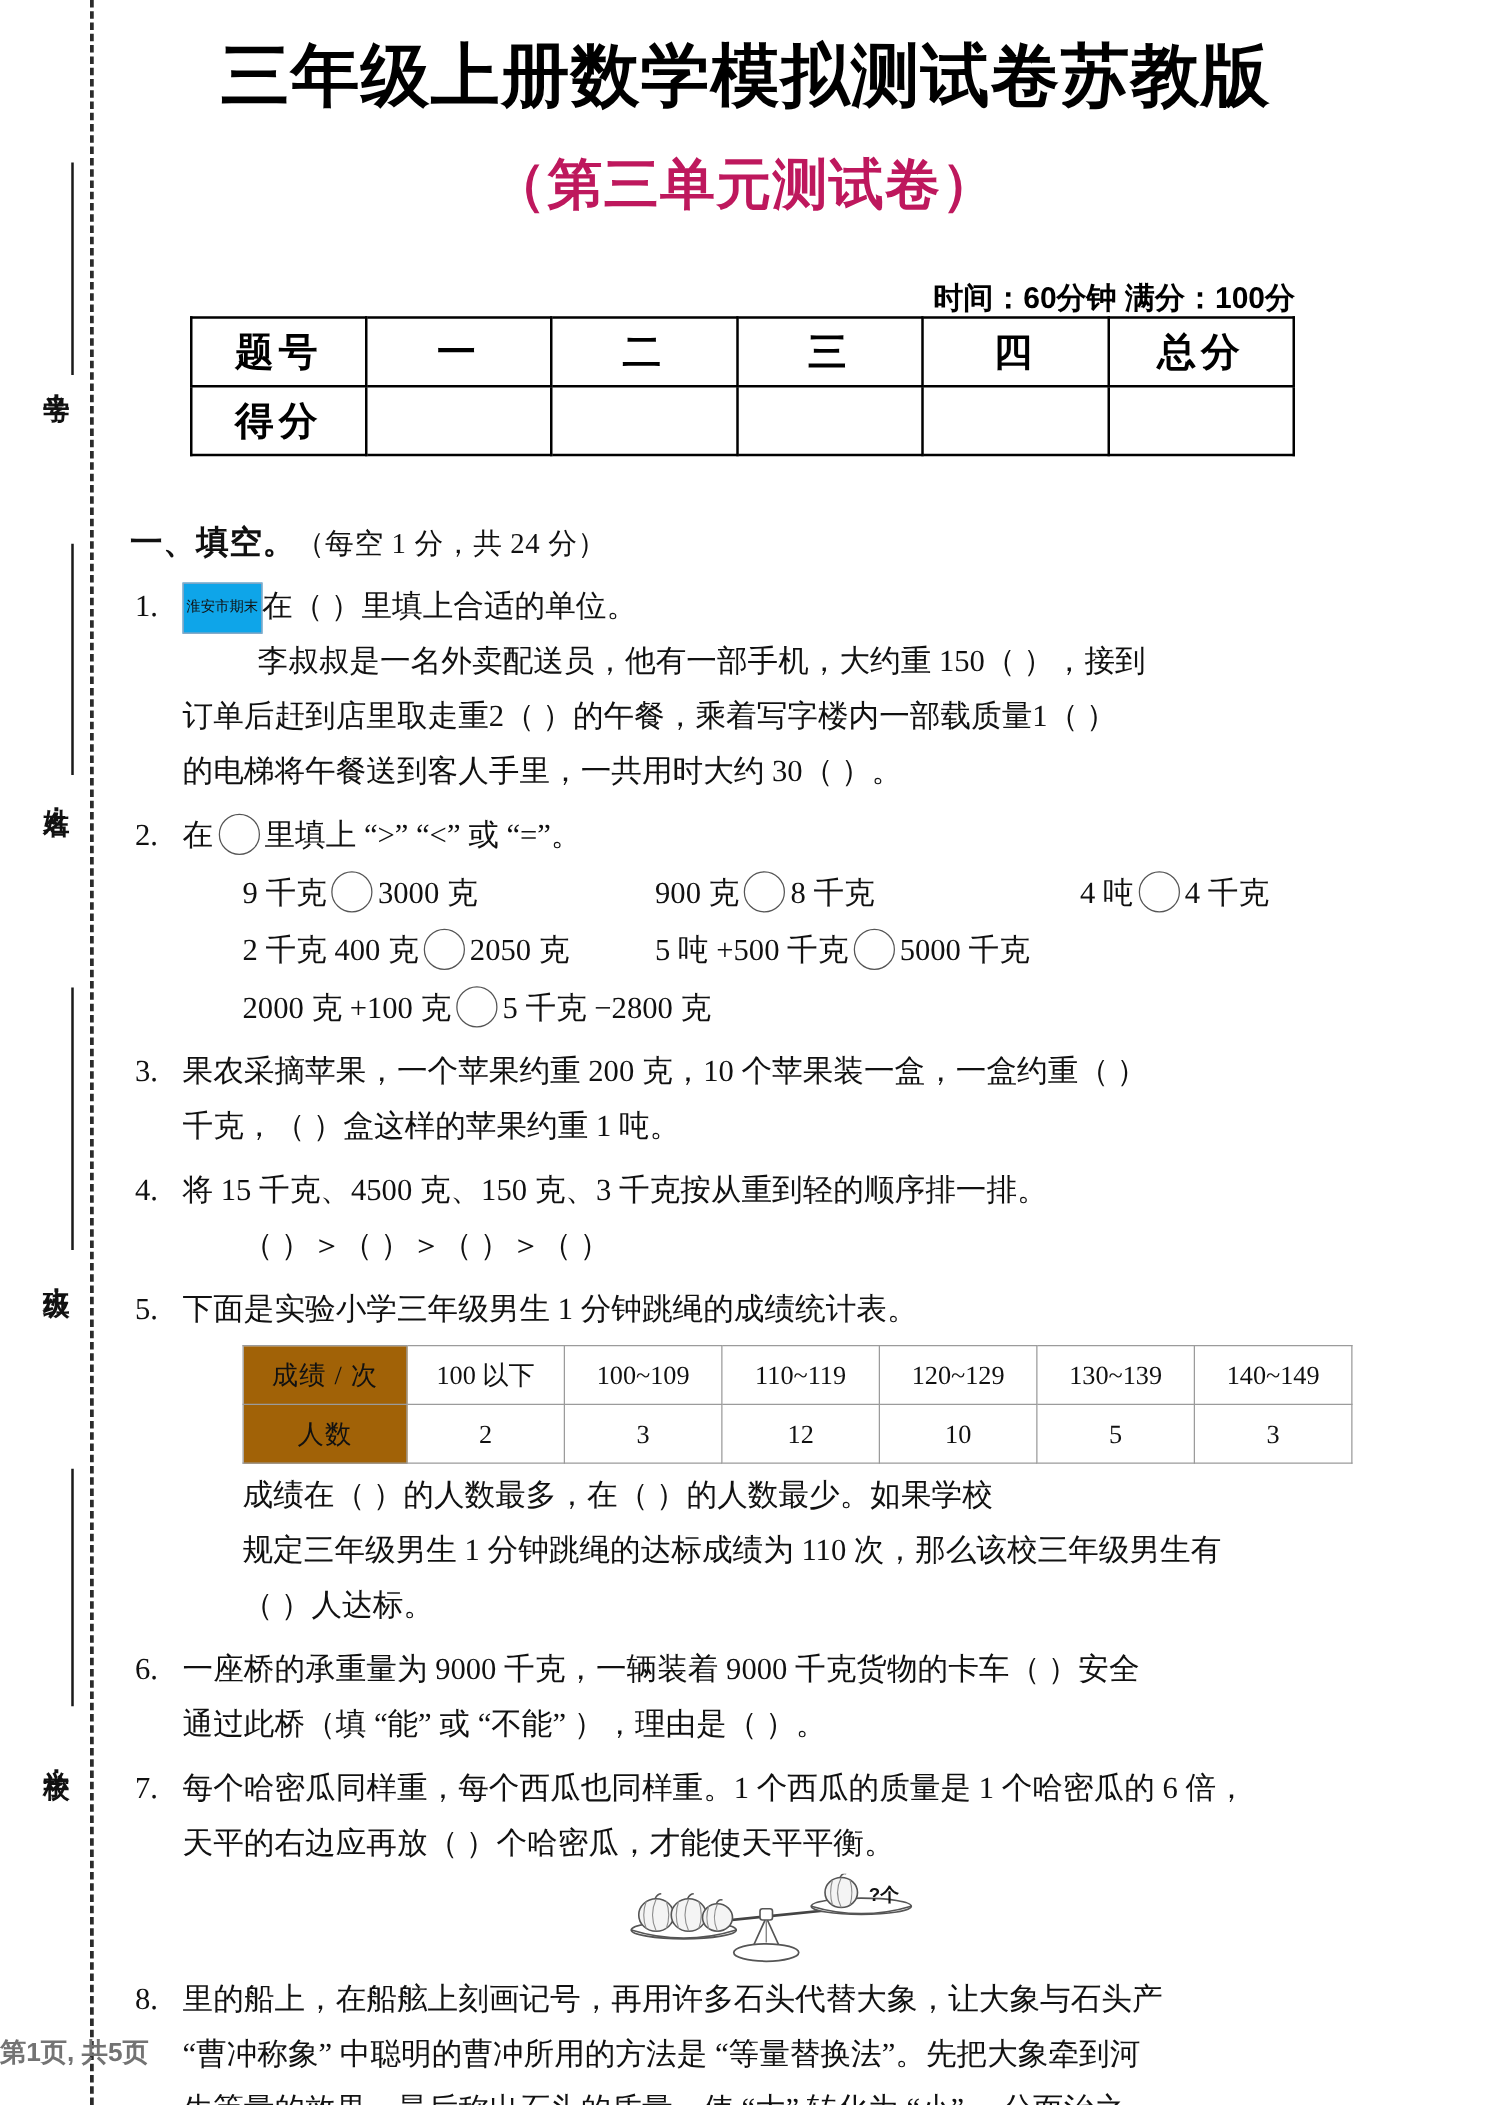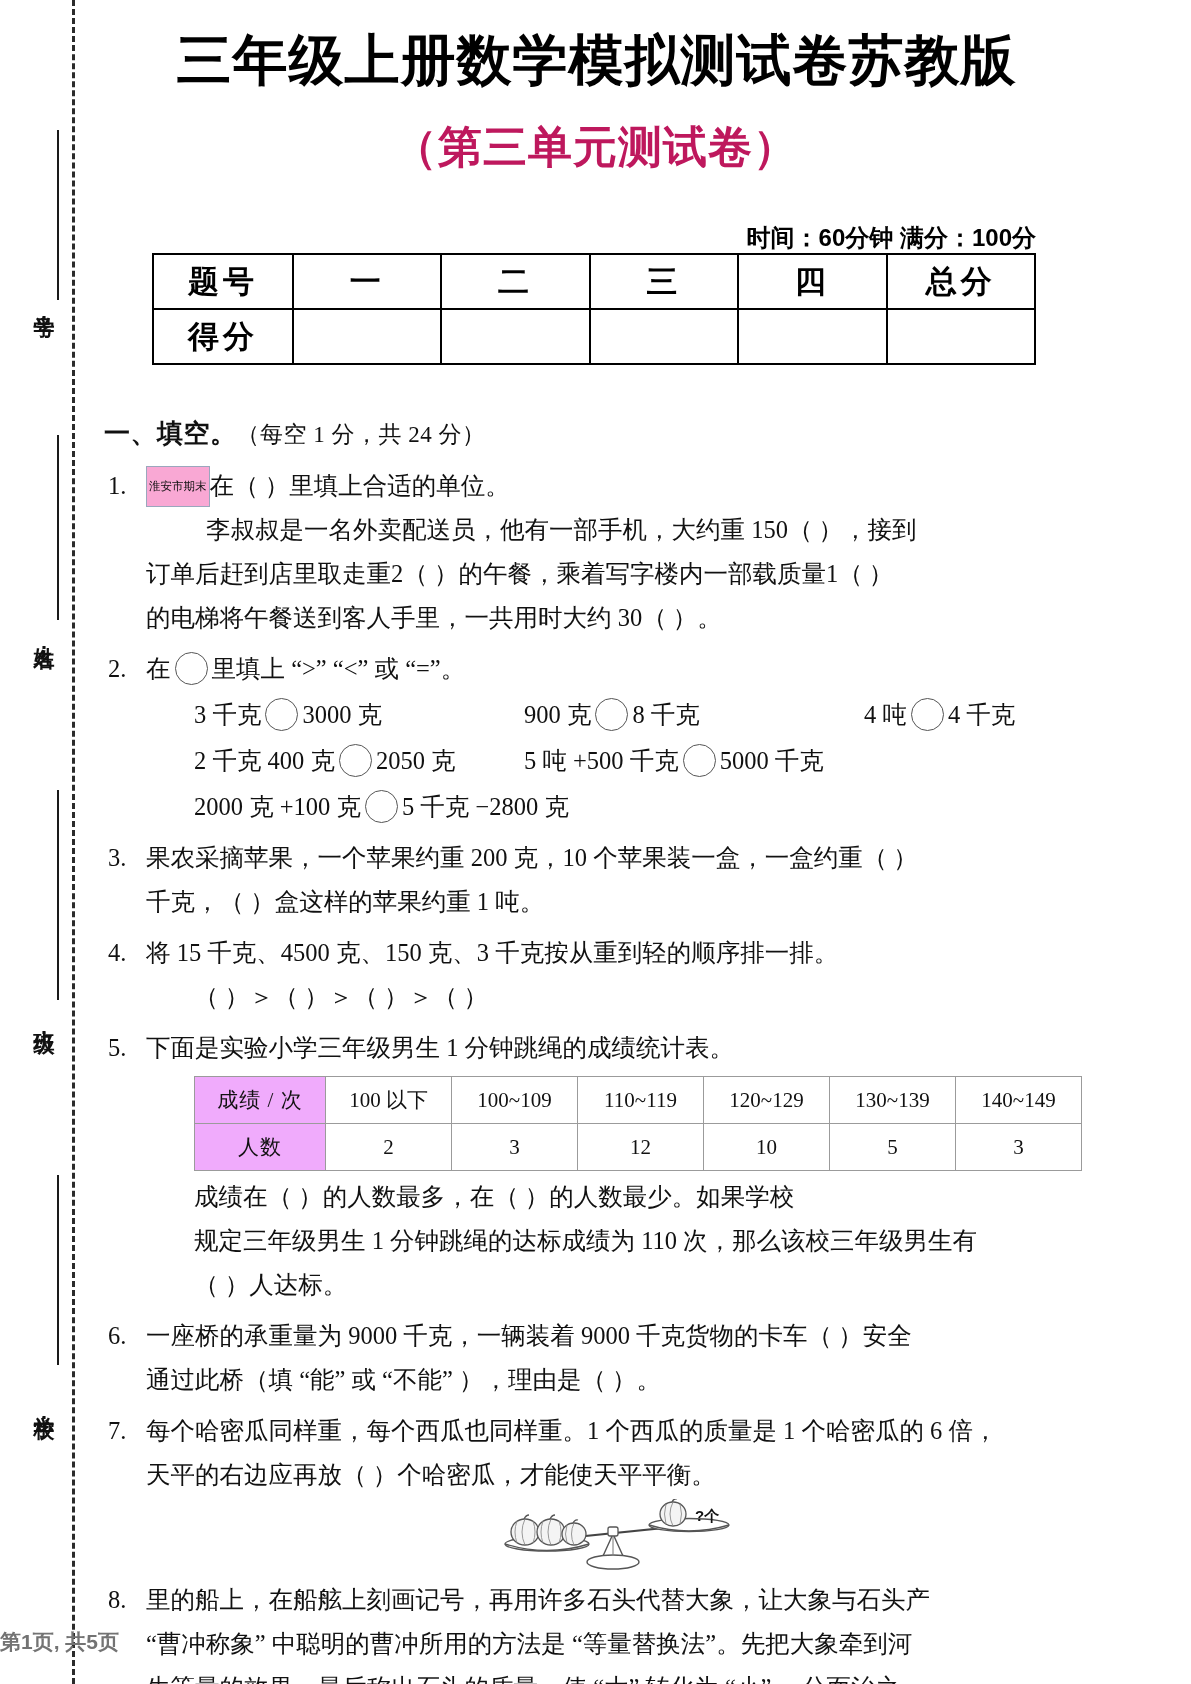--- a/index.html
+++ b/index.html
@@ -141,21 +141,21 @@
 
   .stamp {
     display: inline-block;
     border: 1px solid #9aa7bd;
     font-size: 11.5px;
     line-height: 15px;
     padding: 12px 2px;
     vertical-align: 4px;
     letter-spacing: 0;
     color: #111;
-    background: #f9a8d4;
+    background: #0ea5e9;
     text-align: center;
   }
   .circ {
     display: inline-block;
     width: 31px;
     height: 31px;
     border: 1.6px solid #555;
     border-radius: 50%;
     vertical-align: -8px;
     margin: 0 4px;
@@ -186,21 +186,21 @@
   }
   .stats-table td {
     border: 1px solid #9b9b9b;
     height: 33px;
     text-align: center;
     vertical-align: middle;
     color: #111;
     font-family: "Liberation Serif", "DejaVu Serif", serif;
   }
   .stats-table td.rowhead {
-    background: #f0abfc;
+    background: #a16207;
     width: 128px;
     letter-spacing: 1px;
   }
 
   
   .scale-fig {
     margin: 2px auto 0 auto;
     width: 240px;
     height: 72px;
     display: block;
@@ -272,21 +272,21 @@
       <span class="line indent">李叔叔是一名外卖配送员，他有一部手机，大约重 150（        ），接到</span>
       <span class="line">订单后赶到店里取走重2（        ）的午餐，乘着写字楼内一部载质量1（        ）</span>
       <span class="line">的电梯将午餐送到客人手里，一共用时大约 30（        ）。</span>
     </div>
 
     <div class="q">
       <span class="qnum">2.</span>
       <span class="line"><span>在</span><span class="circ"></span><span>里填上 “&gt;” “&lt;” 或 “=”。</span></span>
 
       <div class="cmp-row">
-        <span class="cell cmp-w1"><span>3 千克</span><span class="circ"></span><span>3000 克</span></span>
+        <span class="cell cmp-w1"><span>9 千克</span><span class="circ"></span><span>3000 克</span></span>
         <span class="cell cmp-w2"><span>900 克</span><span class="circ"></span><span>8 千克</span></span>
         <span class="cell"><span>4 吨</span><span class="circ"></span><span>4 千克</span></span>
       </div>
 
       <div class="cmp-row">
         <span class="cell cmp-w1"><span>2 千克 400 克</span><span class="circ"></span><span>2050 克</span></span>
         <span class="cell"><span>5 吨 +500 千克</span><span class="circ"></span><span>5000 千克</span></span>
       </div>
 
       <div class="cmp-row">

